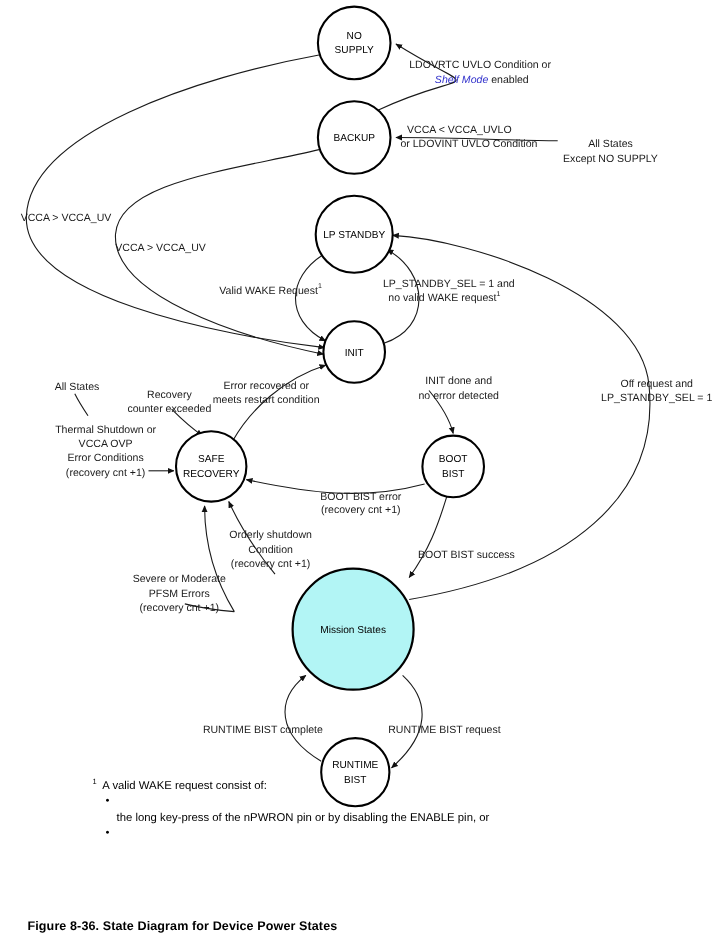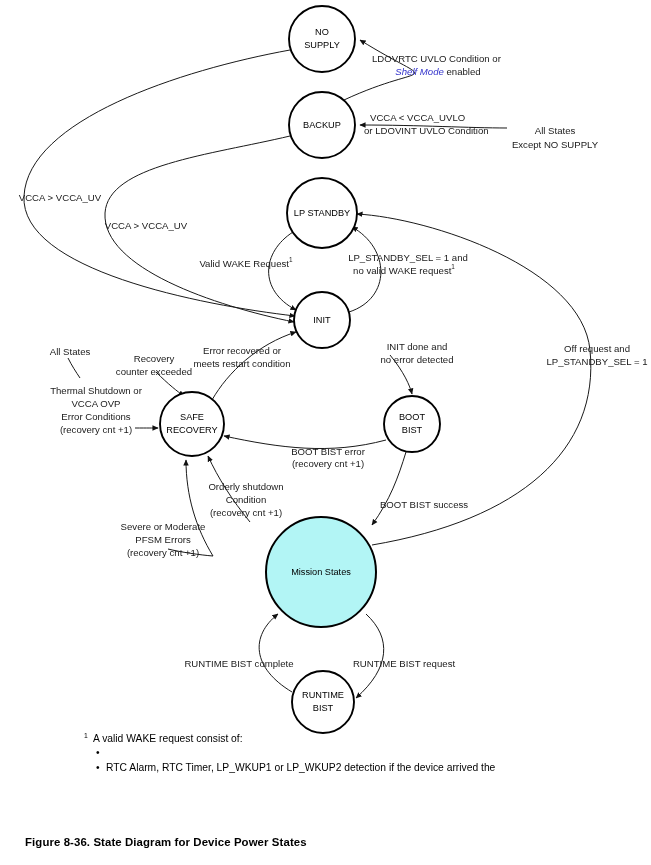--- a/index.html
+++ b/index.html
@@ -62,21 +62,21 @@
     stroke-width: 2.0;
   }
   .edge-path {
     fill: none;
     stroke: #1a1a1a;
     stroke-width: 1.0;
   }
   #footnote-block {
     position: absolute;
     left: 84px;
-    top: 732px;
+    top: 708px;
     width: 520px;
     font-size: 10.3px;
     line-height: 14.4px;
     color: #000000;
   }
   #footnote-block .fn-head {
     margin: 0 0 0 0;
     padding-left: 9px;
     position: relative;
   }
@@ -273,23 +273,24 @@
 
   <div id="footnote-block">
     <div class="fn-head">
       <span class="marker">1</span>
       <span>A valid WAKE request consist of:</span>
     </div>
     <ul>
       <li>
         <span class="bullet">•</span>
         <br>
+        <span>the long key-press of the nPWRON pin or by disabling the ENABLE pin, or</span>
       </li>
       <li>
         <span class="bullet">•</span>
-        <span>RTC Alarm, RTC Timer, LP_WKUP1 or LP_WKUP2 detection if the device arrived the</span><br>
+        <br>
       </li>
     </ul>
   </div>
 
   <div id="figure-caption">Figure 8-36. State Diagram for Device Power States</div>
 
 </div>
 
 </body></html>

